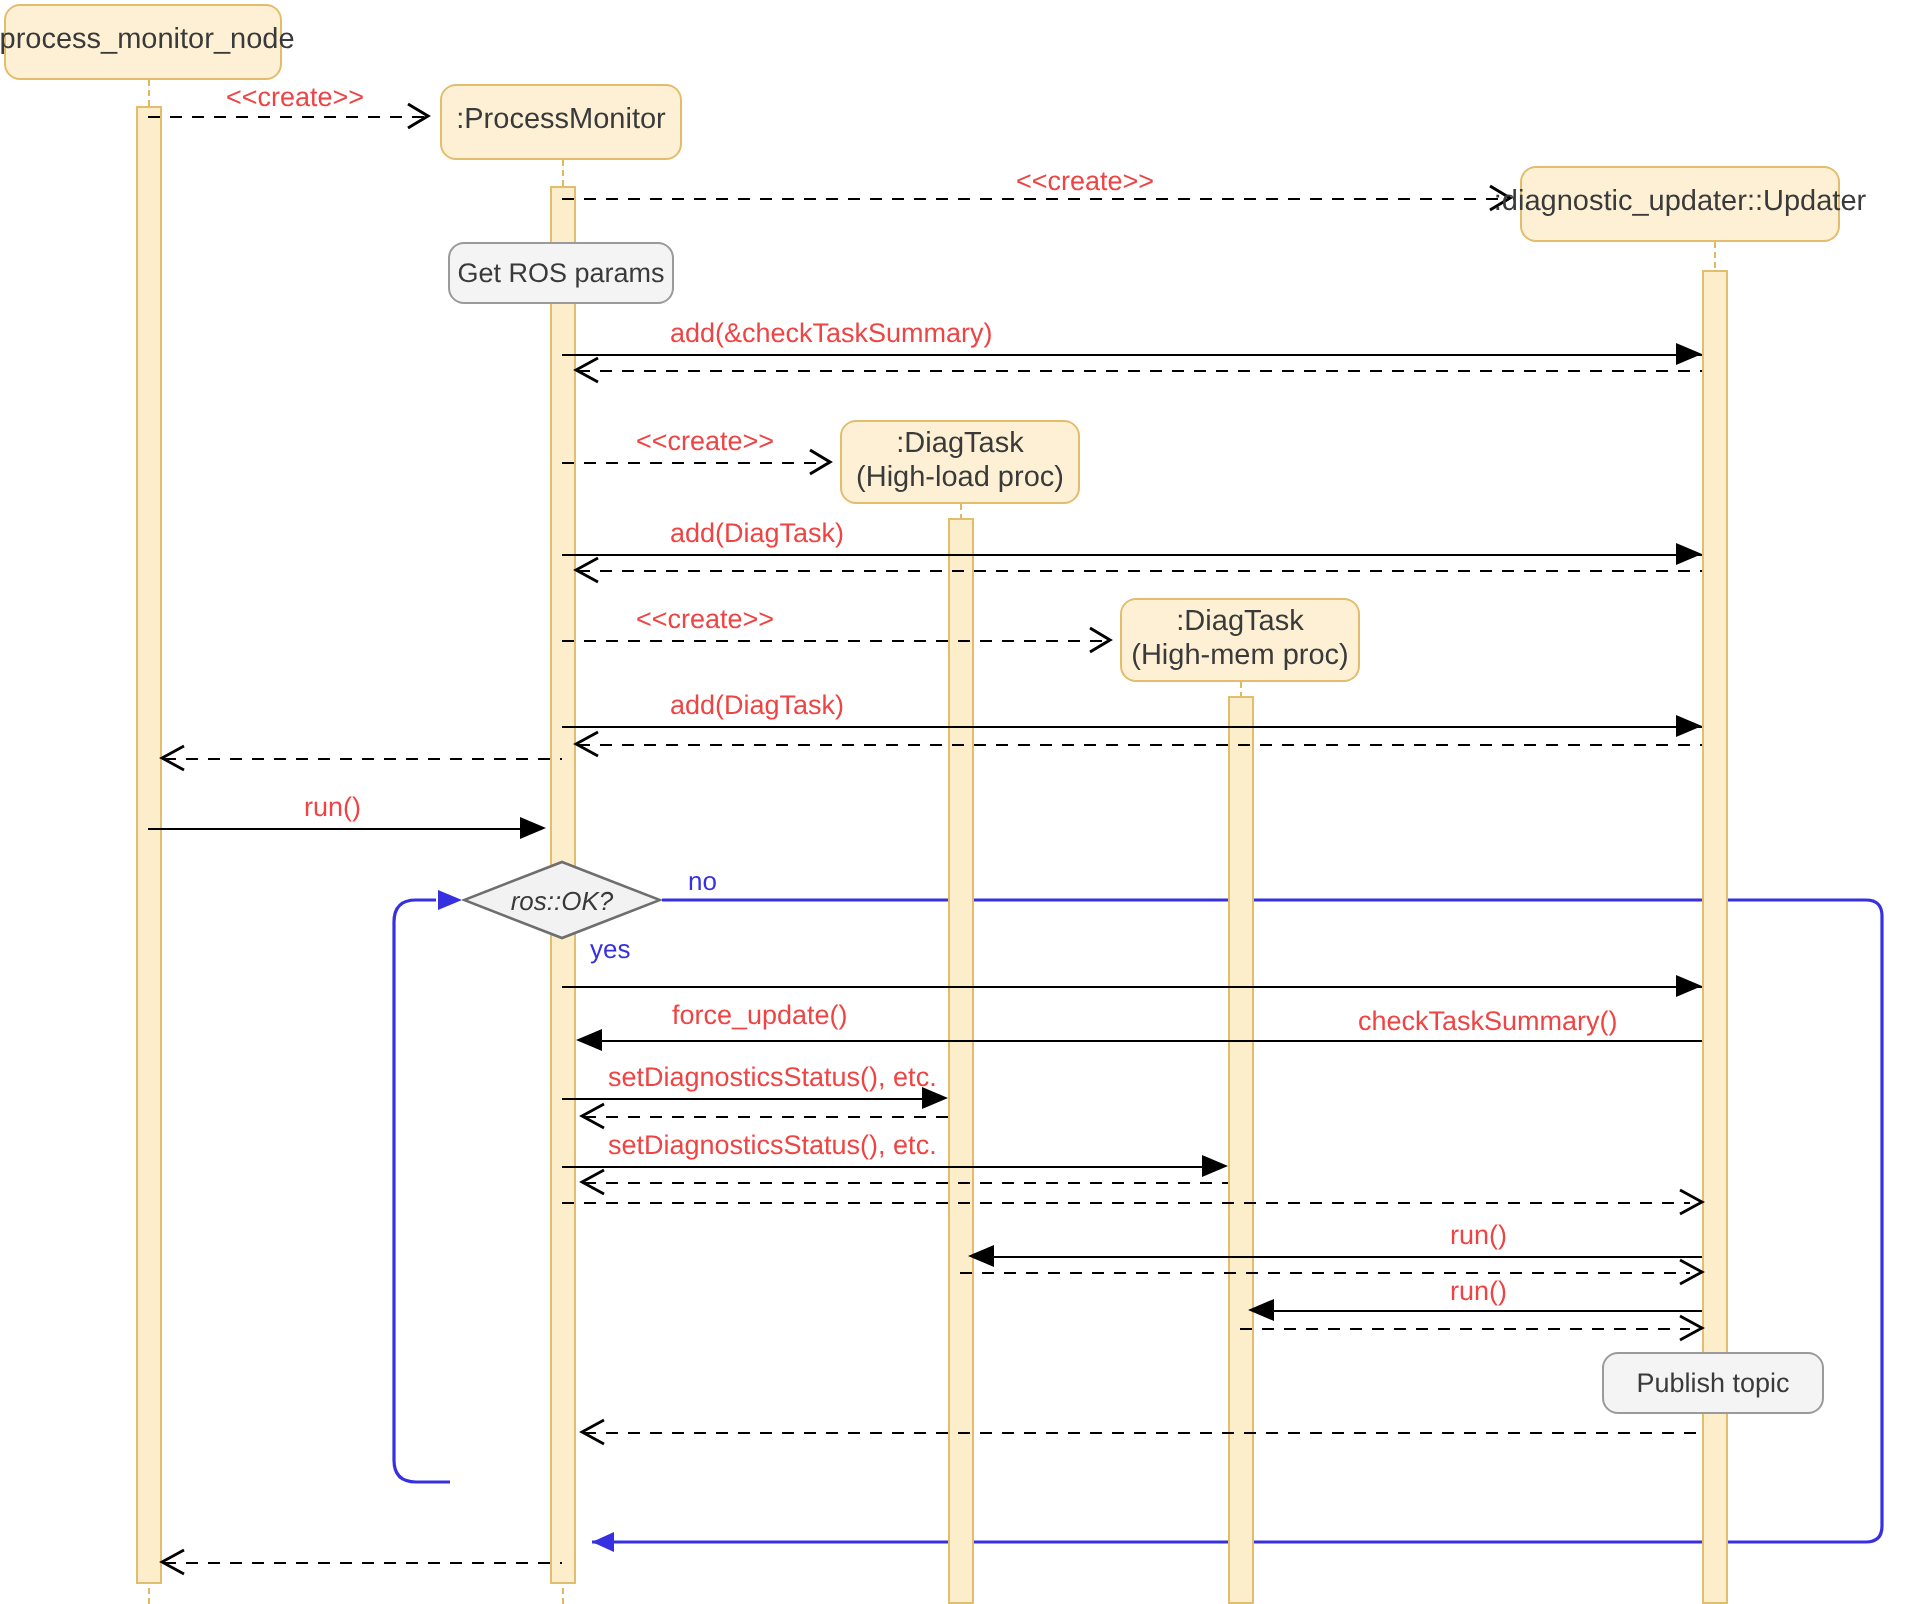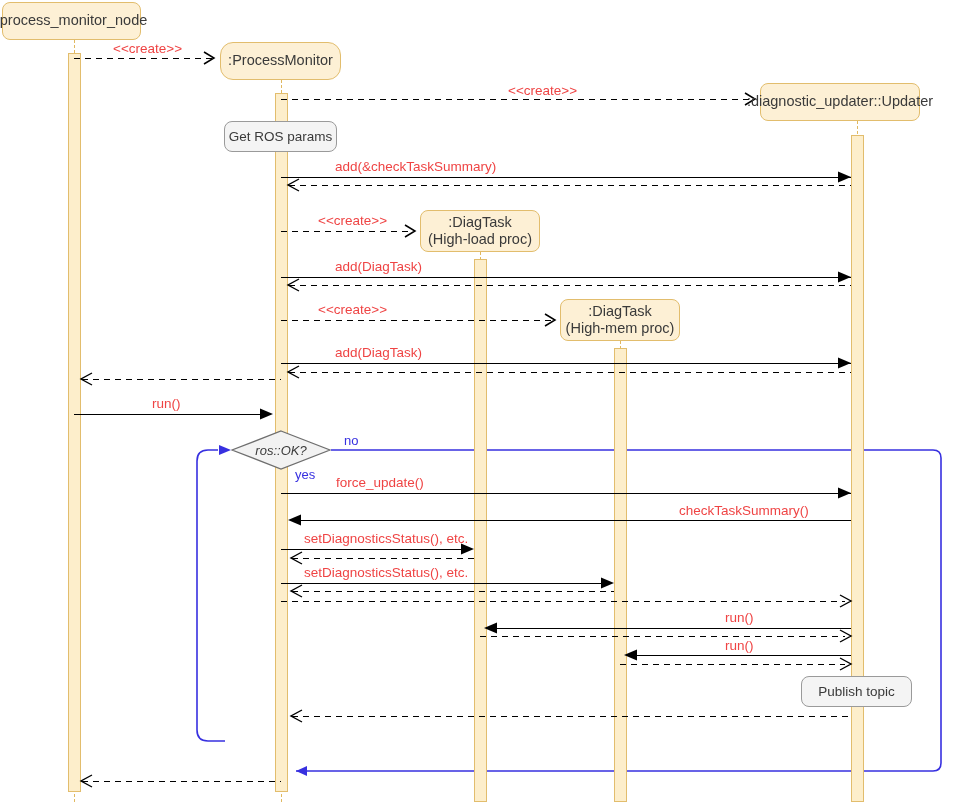--- a/index.html
+++ b/index.html
@@ -107,21 +107,21 @@
   <div class="lifeline" style="left:620px;top:341px;height:461px;"></div>
   <div class="lifeline" style="left:857px;top:121px;height:681px;"></div>
 
   <div class="activation" style="left:68px;top:53px;height:739px;"></div>
   <div class="activation" style="left:275px;top:93px;height:699px;"></div>
   <div class="activation" style="left:474px;top:259px;height:543px;"></div>
   <div class="activation" style="left:614px;top:348px;height:454px;"></div>
   <div class="activation" style="left:851px;top:135px;height:667px;"></div>
 
   <div class="participant" style="left:2px;top:2px;width:139px;height:38px;">:process_monitor_node</div>
-  <div class="participant" style="left:220px;top:42px;width:121px;height:38px;border-radius:13px;">:ProcessMonitor</div>
+  <div class="participant" style="left:220px;top:42px;width:121px;height:38px;">:ProcessMonitor</div>
   <div class="participant" style="left:420px;top:210px;width:120px;height:42px;">:DiagTask
 (High-load proc)</div>
   <div class="participant" style="left:560px;top:299px;width:120px;height:42px;">:DiagTask
 (High-mem proc)</div>
   <div class="participant" style="left:760px;top:83px;width:160px;height:38px;">:diagnostic_updater::Updater</div>
 
   <div class="msg dashed" style="left:74px;top:58px;width:139px;"></div>
   <div class="msg dashed" style="left:281px;top:99px;width:472px;"></div>
   <div class="msg solid" style="left:281px;top:177px;width:570px;"></div>
   <div class="msg dashed" style="left:289px;top:185px;width:562px;"></div>
@@ -179,21 +179,21 @@
   </svg>
 
   <div class="msglabel" style="left:113px;top:41px;">&lt;&lt;create&gt;&gt;</div>
   <div class="msglabel" style="left:508px;top:83px;">&lt;&lt;create&gt;&gt;</div>
   <div class="msglabel" style="left:335px;top:159px;">add(&amp;checkTaskSummary)</div>
   <div class="msglabel" style="left:318px;top:213px;">&lt;&lt;create&gt;&gt;</div>
   <div class="msglabel" style="left:335px;top:259px;">add(DiagTask)</div>
   <div class="msglabel" style="left:318px;top:302px;">&lt;&lt;create&gt;&gt;</div>
   <div class="msglabel" style="left:335px;top:345px;">add(DiagTask)</div>
   <div class="msglabel" style="left:152px;top:396px;">run()</div>
-  <div class="msglabel" style="left:336px;top:475px;">force_update()</div>
+  <div class="msglabel" style="left:336px;top:500px;">force_update()</div>
   <div class="msglabel" style="left:679px;top:503px;text-align:center;">checkTaskSummary()</div>
   <div class="msglabel" style="left:304px;top:531px;">setDiagnosticsStatus(), etc.</div>
   <div class="msglabel" style="left:304px;top:565px;">setDiagnosticsStatus(), etc.</div>
   <div class="msglabel" style="left:725px;top:610px;">run()</div>
   <div class="msglabel" style="left:725px;top:638px;">run()</div>
 
   <div class="decision" style="left:231px;top:430px;width:100px;height:40px;font-style:italic;">
     <svg width="100" height="40" viewBox="0 0 100 40">
       <polygon points="50,1 99,20 50,39 1,20" fill="#f2f2f2" stroke="#6e6e6e" stroke-width="1.3"></polygon>
     </svg>

